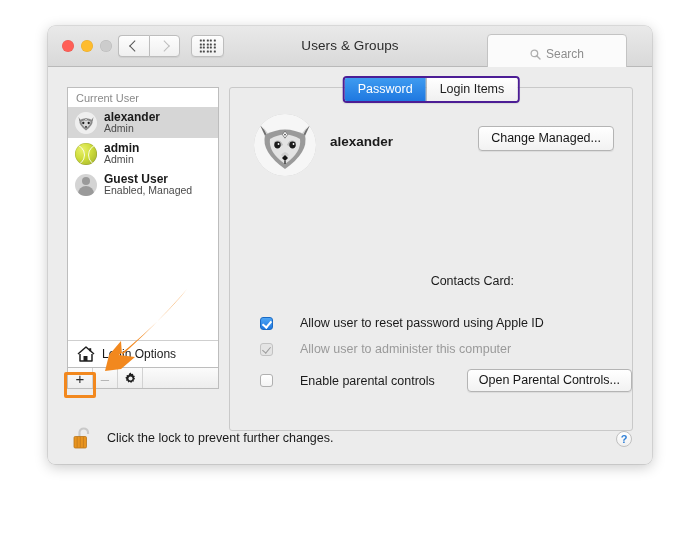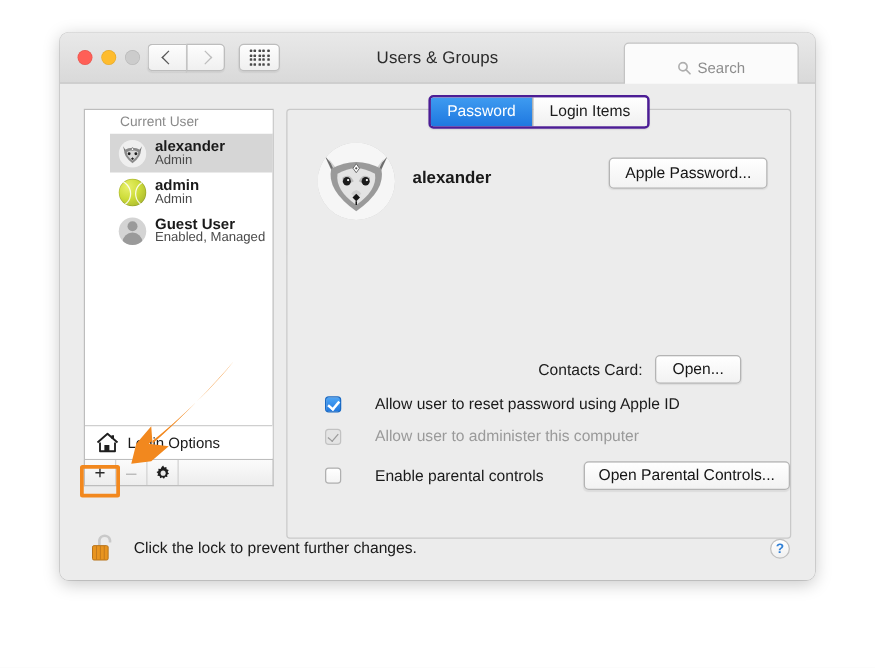--- a/index.html
+++ b/index.html
@@ -91,21 +91,21 @@
     left: 0; right: 0; top: 12px;
     text-align: center;
     font-size: 13.5px;
     color: #2b2b2b;
     font-weight: 400;
     letter-spacing: 0.1px;
   }
 
   #search-field {
     position: absolute;
-    right: 13px;
+    right: 25px;
     top: 8px;
     width: 140px;
     height: 40px;
     background: #fbfbfb;
     border: 1px solid #c3c3c3;
     border-radius: 4px;
     box-sizing: border-box;
     display: flex;
     align-items: center;
     justify-content: center;
@@ -123,21 +123,20 @@
   
   #sidebar {
     position: absolute;
     left: 19px;
     top: 20px;
     width: 152px;
     height: 281px;
     background: #ffffff;
     border: 1px solid #bdbdbd;
     box-sizing: border-box;
-    padding-left: 20px;
   }
   .grp-head {
     font-size: 11px;
     color: #8a8a8a;
     padding: 4px 0 3px 8px;
     background: #ffffff;
   }
   .user-row {
     display: flex;
     align-items: center;
@@ -301,21 +300,21 @@
     background: linear-gradient(to bottom,#ffffff,#f2f2f2);
     border: 1px solid #b4b4b4;
     border-radius: 4px;
     box-shadow: 0 1px 1px rgba(0,0,0,0.07);
   }
 
   
   #contacts-row {
     position: absolute;
     left: 0; right: 0;
-    top: 196px;
+    top: 186px;
     display: flex;
     align-items: center;
   }
   #contacts-label {
     width: 284px;
     text-align: right;
     font-size: 12.5px;
     color: #1a1a1a;
     margin-right: 10px;
   }
@@ -577,25 +576,24 @@
             <path d="M31 38 Q28 39 27 41 Q31 46 35 41 Q34 39 31 38 Z" fill="#d0d0d0"></path>
             <path d="M31 41 L34 44 L31 47 L28 44 Z" fill="#151515"></path>
             <path d="M31 47 L31 50" stroke="#151515" stroke-width="1.2"></path>
             <path d="M31 17 l2.6 3.6 -2.6 3.6 -2.6 -3.6 Z" fill="#ffffff" stroke="#6a6a6a" stroke-width="0.8"></path>
             <circle cx="31" cy="20.6" r="0.9" fill="#4a4a4a"></circle>
           </svg>
         </div>
 
         <div id="acct-name">alexander</div>
 
-        <div id="btn-change-pw">Apple Password...</div>
+        <div id="btn-change-pw">Change Managed...</div>
 
         <div id="contacts-row">
           <span id="contacts-label">Contacts Card:</span>
-          <span id="btn-open">Open...</span>
         </div>
 
         <div class="cb-row" id="cb-row-0">
           <span class="cbox on">
               <span class="tick"></span>
             </span>
           <span class="cb-label">Allow user to reset password using Apple ID</span>
         </div>
 
         <div class="cb-row" id="cb-row-1">

